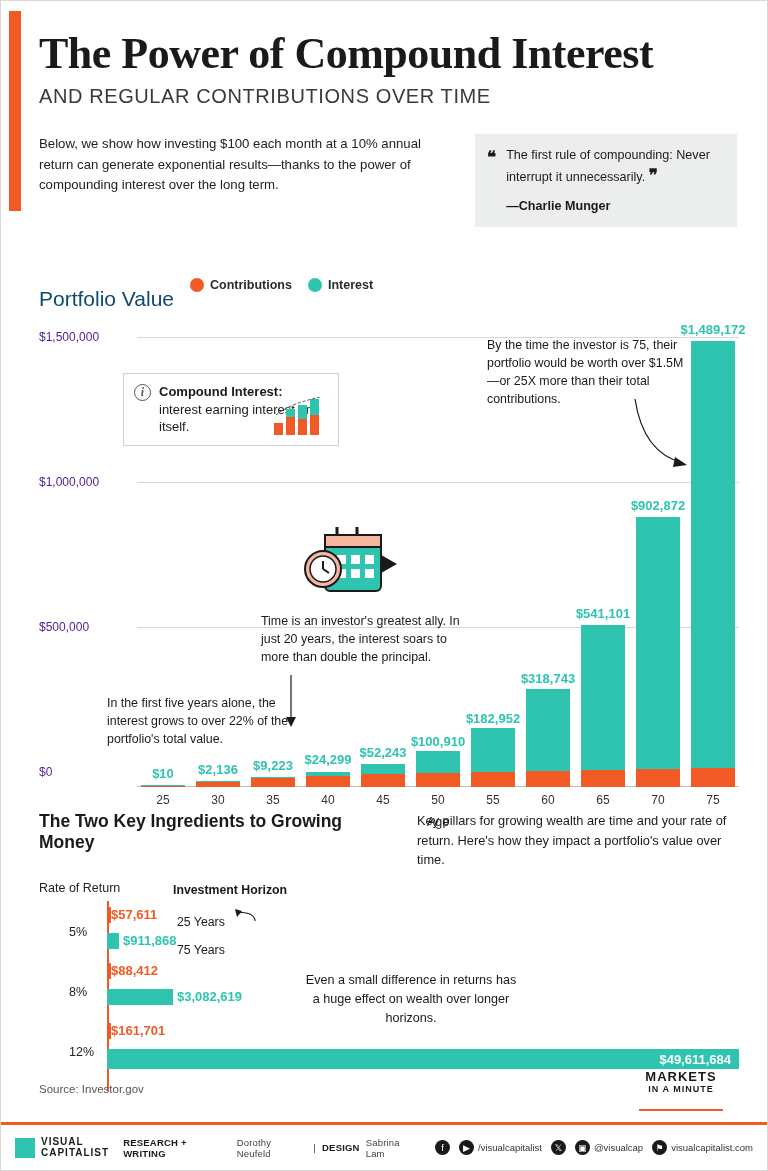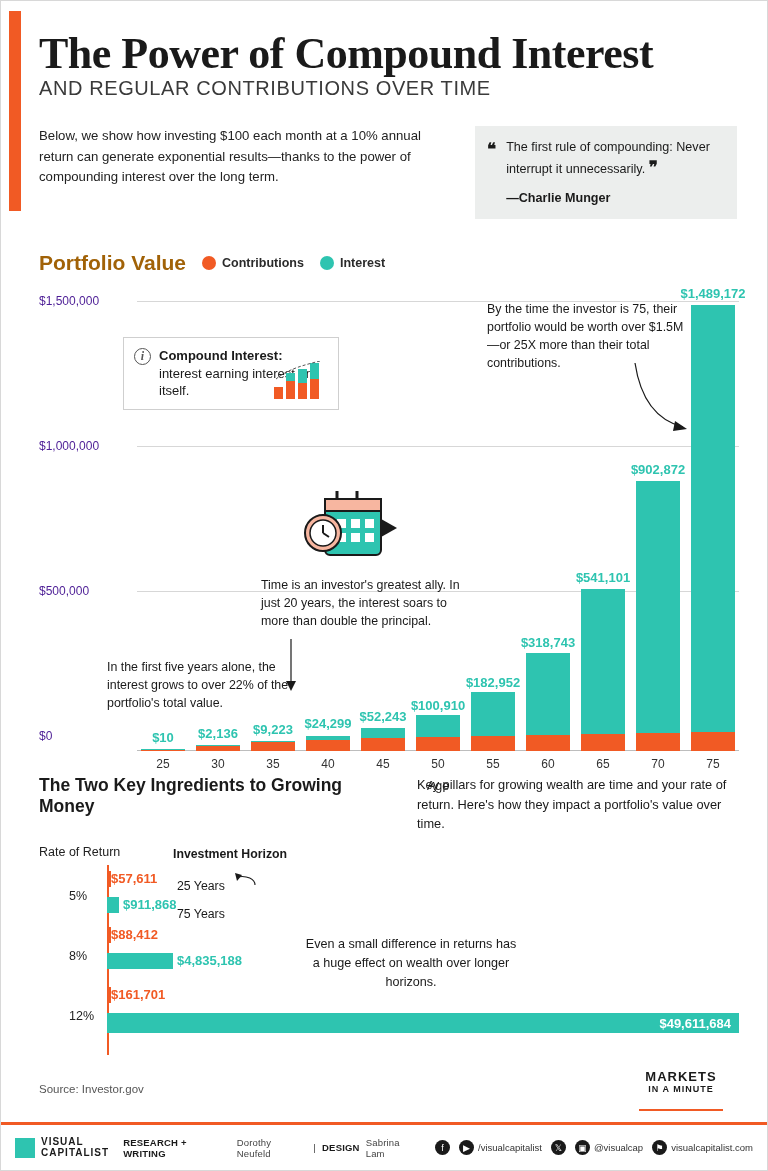--- a/index.html
+++ b/index.html
@@ -29,21 +29,21 @@
     font-weight: bold;
     letter-spacing: -0.5px;
     color: #1a1a1a;
     line-height: 1.05;
   }
   h2.subtitle {
     font-size: 20px;
     font-weight: normal;
     letter-spacing: 0.6px;
     color: #3a3a3a;
-    margin-top: 0;
+    margin-top: 8px;
   }
 
   .intro-row { display: flex; margin-top: 26px; gap: 36px; }
   .intro-text {
     width: 400px;
     font-size: 13.2px;
     line-height: 1.55;
     color: #222;
   }
   .quote-box {
@@ -54,21 +54,21 @@
     line-height: 1.45;
     color: #1a1a1a;
     position: relative;
   }
   .quote-mark { font-family: "Liberation Serif", serif; font-weight: bold; font-size: 17px; color: #1a1a1a; }
   .quote-inner { padding-left: 4px; }
   .quote-author { font-weight: bold; margin-top: 8px; }
 
   
   .chart-head { display: flex; align-items: center; gap: 16px; margin-top: 32px; }
-  .chart-title { font-size: 21px; font-weight: bold; color: #a16207; }
+  .chart-title { font-size: 21px; font-weight: normal; color: #0c4a6e; margin-top: 28px; }
   .legend { display: flex; align-items: center; gap: 16px; }
   .legend-item { display: flex; align-items: center; gap: 6px; font-size: 12.5px; font-weight: bold; color: #2b2b2b; }
   .dot { width: 14px; height: 14px; border-radius: 50%; display: inline-block; }
 
   .chart-area {
     position: relative;
     margin-top: 12px;
     height: 470px;
     width: 700px;
   }
@@ -409,21 +409,21 @@
         <div class="rate-label" style="top:24px;">5%</div>
         <div class="h-val orange" style="left:72px; top:6px;">$57,611</div>
         <div class="h-bar orange" style="top:6px; width:4px; height:16px;"></div>
         <div class="h-bar teal" style="top:32px; width:12px; height:16px;"></div>
         <div class="h-val teal" style="left:84px; top:32px;">$911,868</div>
 
         <div class="rate-label" style="top:84px;">8%</div>
         <div class="h-val orange" style="left:72px; top:62px;">$88,412</div>
         <div class="h-bar orange" style="top:62px; width:4px; height:16px;"></div>
         <div class="h-bar teal" style="top:88px; width:66px; height:16px;"></div>
-        <div class="h-val teal" style="left:138px; top:88px;">$4,835,188</div>
+        <div class="h-val teal" style="left:138px; top:88px;">$3,082,619</div>
 
         <div class="rate-label" style="top:144px;">12%</div>
         <div class="h-val orange" style="left:72px; top:122px;">$161,701</div>
         <div class="h-bar orange" style="top:122px; width:4px; height:16px;"></div>
         <div class="h-bar teal" style="top:148px; width:632px; height:20px;"></div>
         <div class="h-val inside" style="right:8px; top:151px;">$49,611,684</div>
 
         <div class="small-note" style="left:262px; top:70px; width:220px;">Even a small difference in returns has a huge effect on wealth over longer horizons.</div>
       </div>
     </div>

